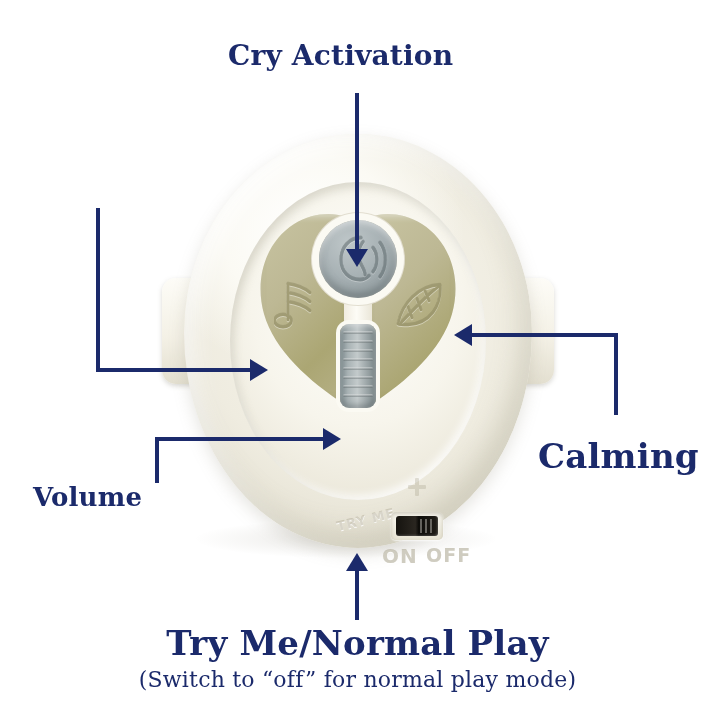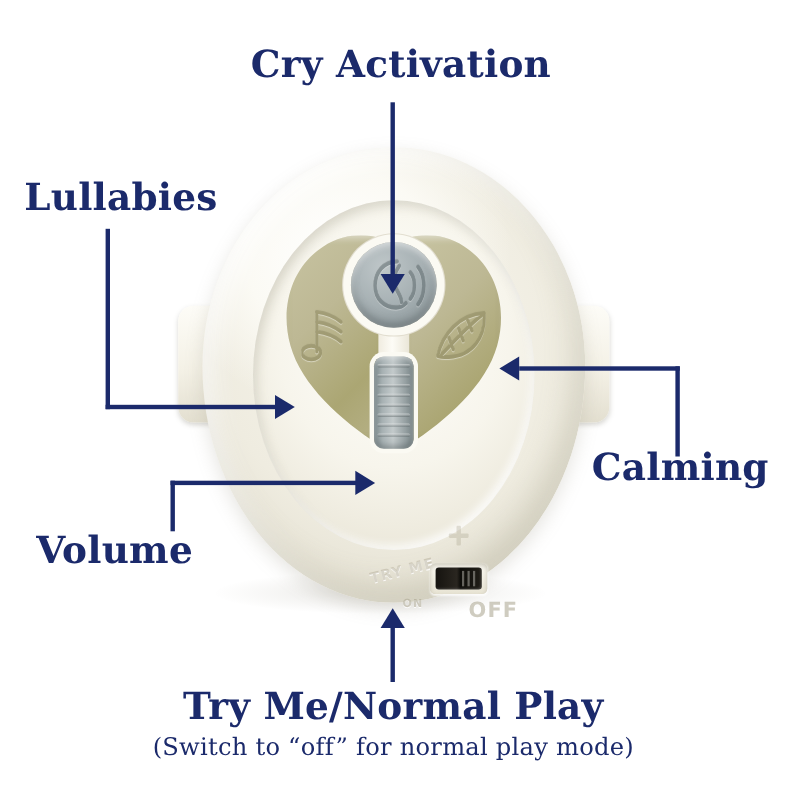--- a/index.html
+++ b/index.html
@@ -21,24 +21,24 @@
     position: absolute;
     color: #1b2a6b;
     font-family: "DejaVu Serif", "Liberation Serif", serif;
     font-weight: 700;
     letter-spacing: 0.2px;
     white-space: nowrap;
     line-height: 1.08;
   }
   .label.multiline { white-space: normal; text-align: center; }
 
-  #label-cry       { left: 228px; top: 41px;  font-size: 34px; }
+  #label-cry       { left: 228px; top: 41px;  font-size: 28px; }
   #label-lullabies { left: 22px;  top: 162px; font-size: 34px; }
-  #label-volume    { left: 33px;  top: 483px; font-size: 34px; }
-  #label-calming   { left: 538px; top: 407px; font-size: 34px; text-align: center; width: 160px; }
+  #label-volume    { left: 33px;  top: 483px; font-size: 26px; }
+  #label-calming   { left: 538px; top: 438px; font-size: 34px; text-align: center; width: 160px; }
   #label-tryme     { left: 0px;   top: 625px; font-size: 34px; width: 715px; text-align: center; }
   #label-tryme-sub {
     left: 0px; top: 668px; width: 715px; text-align: center;
     font-size: 22px; font-weight: 400; color: #1b2a6b;
   }
 
   
   .conn {
     position: absolute;
     background: #1b2a6b;
@@ -276,21 +276,21 @@
 
   
   .emboss-text {
     position: absolute;
     color: rgba(168,162,140,0.55);
     font-family: "DejaVu Sans", "Liberation Sans", sans-serif;
     font-weight: 700;
     text-shadow: 0 1px 0 rgba(255,255,255,0.85);
     letter-spacing: 1px;
   }
-  #txt-on  { left: 136px; top: 362px; font-size: 10px; }
+  #txt-on  { left: 152px; top: 362px; font-size: 20px; }
   #txt-off { left: 196px; top: 362px; font-size: 19px; }
   #txt-tryme-emboss {
     left: 106px; top: 330px; font-size: 13px;
     transform: rotate(-14deg);
     color: rgba(172,166,145,0.45);
   }
 
   
   #device-shadow {
     position: absolute;
@@ -384,21 +384,20 @@
         <div class="emboss-text" id="txt-off">OFF</div>
 
       </div>
     </div>
   </div>
 
   <div class="label" id="label-cry">Cry Activation</div>
   <div class="conn conn-v" style="left:355px; top:93px; height:158px;"></div>
   <div class="arrow arrow-down" style="left:346px; top:249px;"></div>
 
-  <div class="label" id="label-lullabies">Lullabies</div>
   <div class="conn conn-v" style="left:96px; top:208px; height:164px;"></div>
   <div class="conn conn-h" style="left:96px; top:368px; width:156px;"></div>
   <div class="arrow arrow-right" style="left:250px; top:359px;"></div>
 
   <div class="label" id="label-volume">Volume</div>
   <div class="conn conn-v" style="left:155px; top:437px; height:46px;"></div>
   <div class="conn conn-h" style="left:155px; top:437px; width:170px;"></div>
   <div class="arrow arrow-right" style="left:323px; top:428px;"></div>
 
   <div class="label multiline" id="label-calming"><span>Calming</span><br></div>

